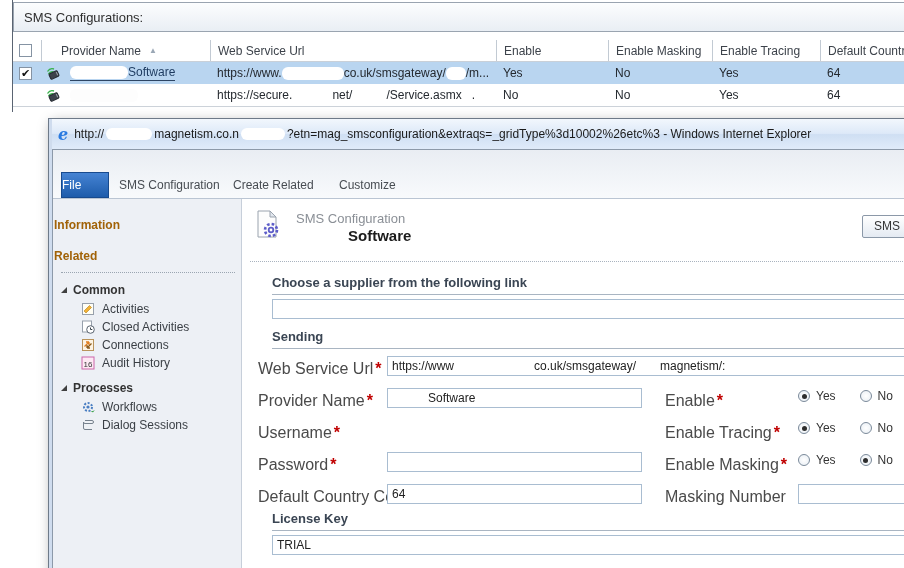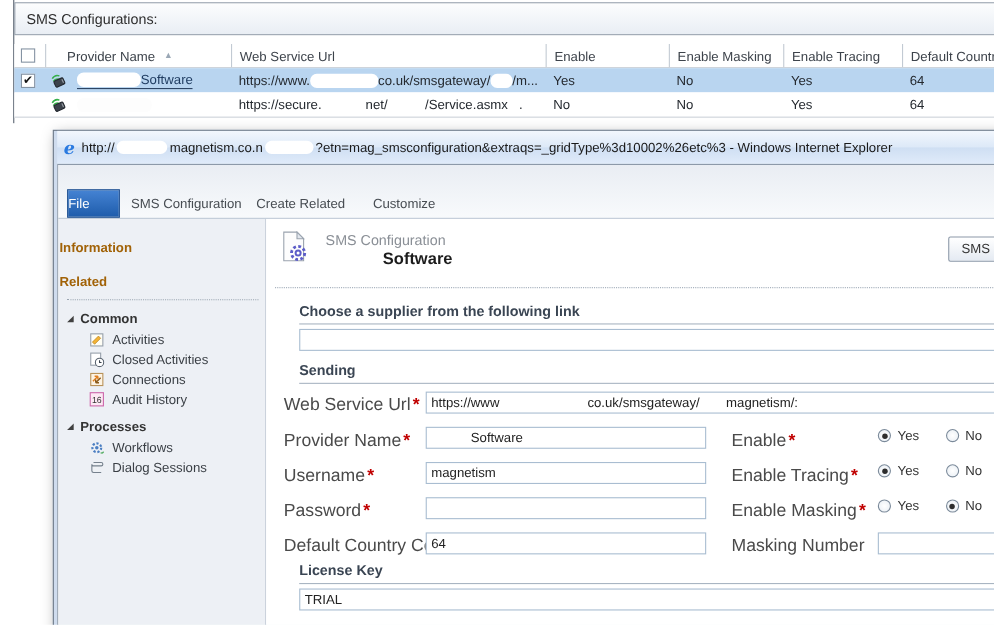--- a/index.html
+++ b/index.html
@@ -354,21 +354,20 @@
             <span class="radio checked">
                 <span class="dot"></span>
               </span>
               <span>Yes</span>
             <span class="rg-gap"></span>
             <span class="radio"></span>
               <span>No</span>
           </div>
 
           <div class="flabel l-un"><span>Username</span><span class="req">*</span></div>
-          <input class="inputx i-un" value="magnetism" style="">
 
           <div class="flabel-r lr-et"><span>Enable Tracing</span><span class="req">*</span></div>
           <div class="radio-group rg-et">
             <span class="radio checked">
                 <span class="dot"></span>
               </span>
               <span>Yes</span>
             <span class="rg-gap"></span>
             <span class="radio"></span>
               <span>No</span>

